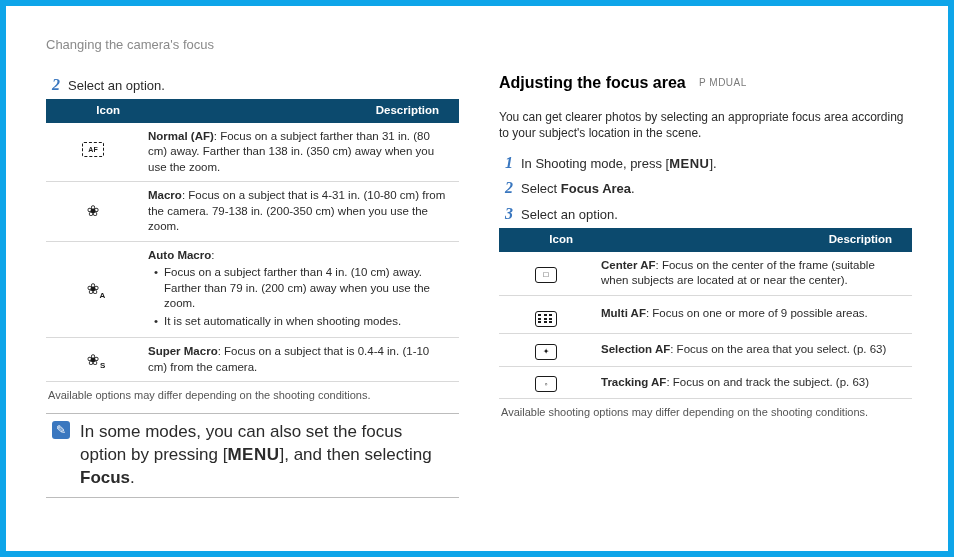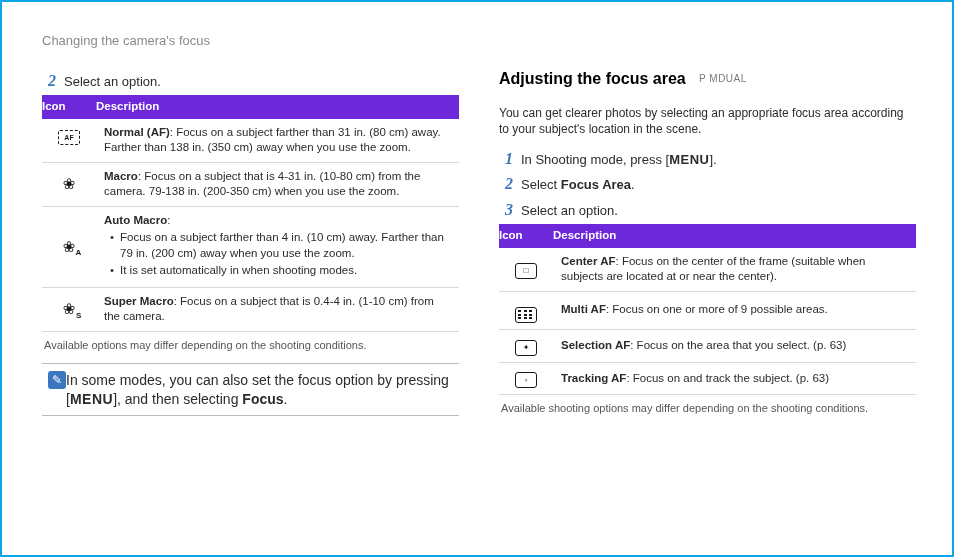--- a/index.html
+++ b/index.html
@@ -11,21 +11,21 @@
     font-family: "Segoe UI", "Helvetica Neue", Arial, sans-serif;
     color: #2b2b2b;
     font-size: 12px;
     line-height: 1.35;
     position: relative;
   }
   .page {
     box-sizing: border-box;
     width: 954px;
     height: 557px;
-    border: 2px solid #0ea5e9;
+    border: 6px solid #0ea5e9;
     padding: 30px 36px 28px 40px;
     position: relative;
   }
   .breadcrumb {
     color: #8a8a8a;
     font-size: 13px;
     margin-bottom: 18px;
   }
   .columns {
     display: flex;
@@ -54,25 +54,25 @@
     font-size: 13px;
   }
   .step-text b { font-weight: 700; }
   table.opt {
     border-collapse: collapse;
     width: 100%;
     margin: 4px 0 6px 0;
     font-size: 11.5px;
   }
   table.opt th {
-    background: #6d28d9;
+    background: #0c4a6e;
     color: #ffffff;
     font-weight: 600;
-    text-align: left;
-    padding: 4px 0;
+    text-align: right;
+    padding: 4px 20px;
     font-size: 11.5px;
   }
   table.opt th.icon-col { width: 54px; }
   table.opt td {
     border-bottom: 1px solid #d9d9d9;
     padding: 6px 8px;
     vertical-align: middle;
   }
   table.opt td.icon-cell {
     text-align: center;
@@ -101,25 +101,26 @@
     color: #2b2b2b;
   }
   .note {
     font-size: 11px;
     color: #555555;
     margin: 4px 0 10px 2px;
   }
   .tipbox {
     display: flex;
     align-items: flex-start;
+    gap: 10px;
     border-top: 1px solid #bcbcbc;
     border-bottom: 1px solid #bcbcbc;
     padding: 7px 6px;
     margin-top: 6px;
-    font-size: 14px;
+    font-size: 17px;
   }
   .tipbox .tip-icon {
     width: 18px;
     height: 18px;
     flex: 0 0 18px;
     background: #3a77bf;
     border-radius: 3px;
     position: relative;
   }
   .tipbox .tip-icon::after {

